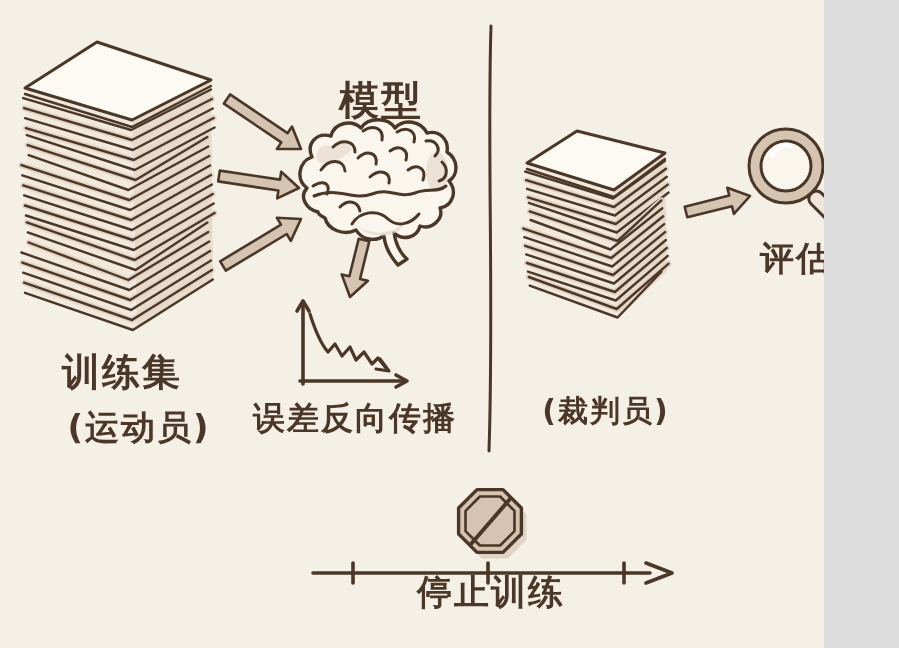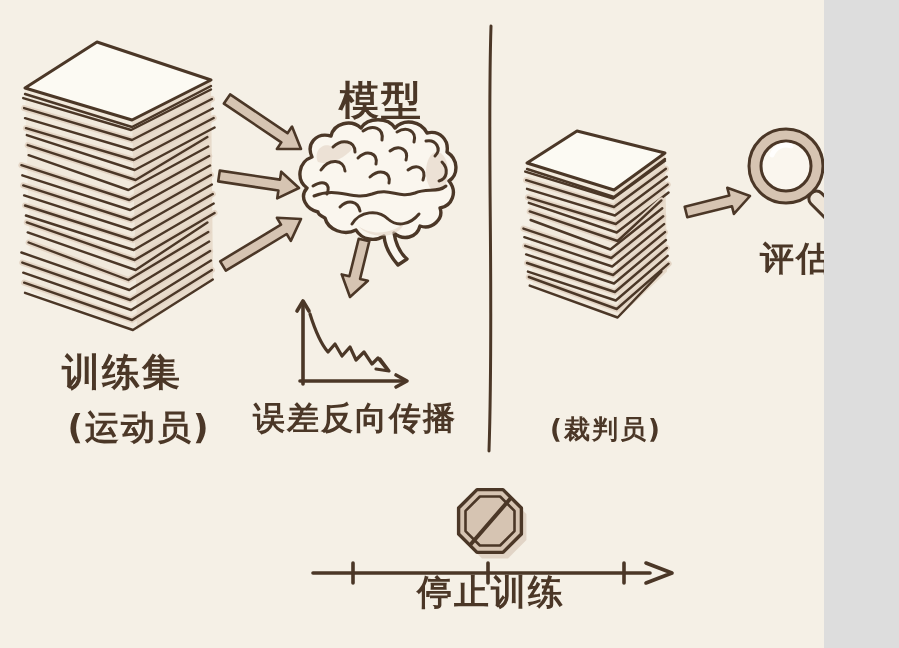--- a/index.html
+++ b/index.html
@@ -192,16 +192,16 @@
       <path class="ink-axis" d="M 488 563 L 488 583"></path>
       <path class="ink-axis" d="M 624 563 L 624 583"></path>
       <path class="ink-axis" d="M 646 563 L 672 573 L 646 583"></path>
     </g>
   </svg>
 
   <div class="label" style="left:381px;top:80px;font-size:40px;">模型</div>
   <div class="label" style="left:122px;top:353px;font-size:38px;text-align:center;">训练集</div>
   <div class="label" style="left:120px;top:410px;font-size:34px;margin-left:19px;">(运动员)</div>
   <div class="label" style="left:355px;top:402px;font-size:32px;text-align:right;">误差反向传播</div>
-  <div class="label" style="left:606px;top:416px;font-size:26px;">(裁判员)</div>
+  <div class="label" style="left:606px;top:396px;font-size:30px;">(裁判员)</div>
   <div class="label" style="left:796px;top:241px;font-size:34px;">评估</div>
   <div class="label" style="left:491px;top:575px;font-size:35px;">停止训练</div>
 </div>
 
 </body></html>

